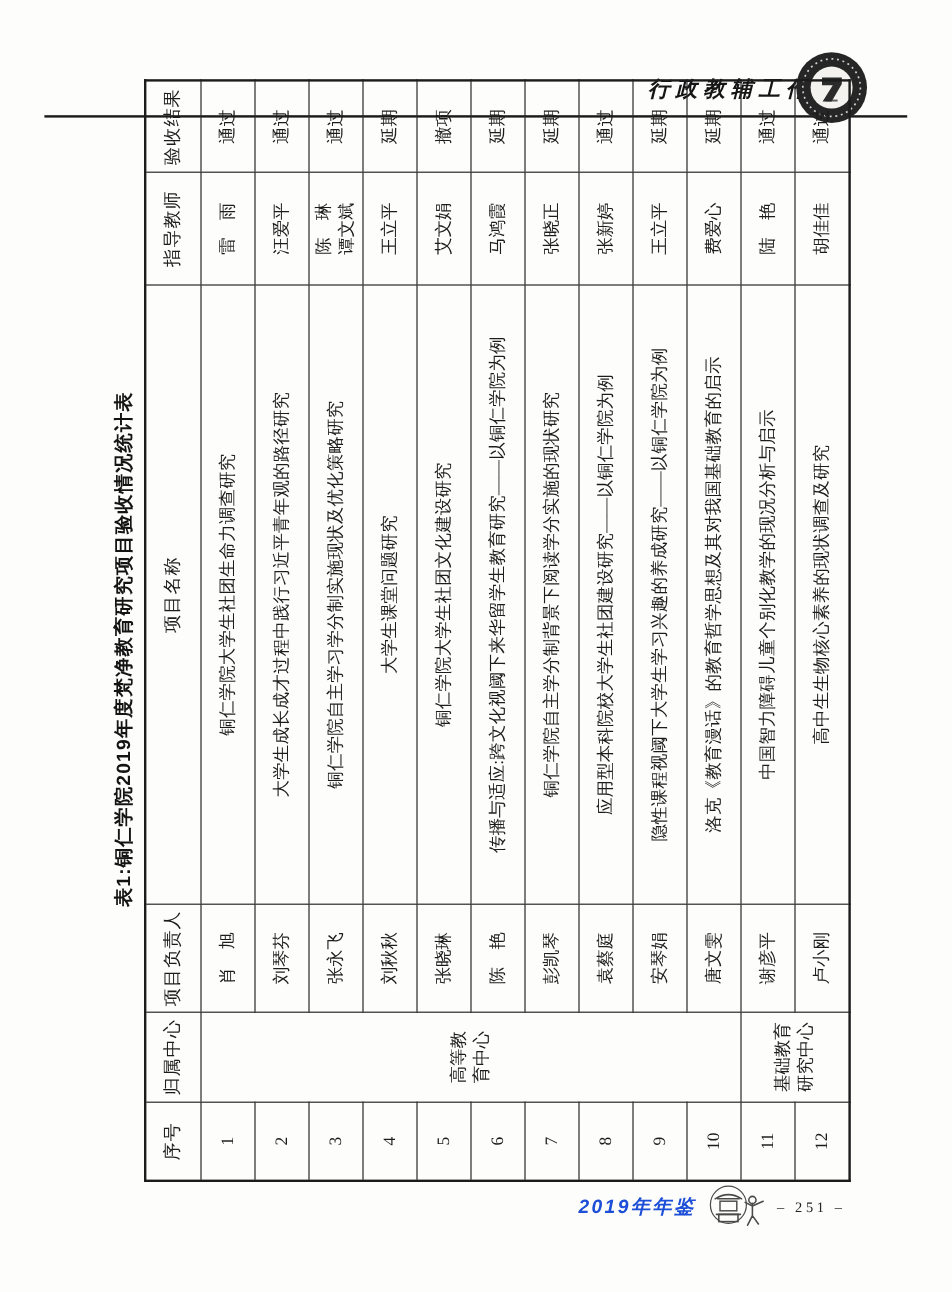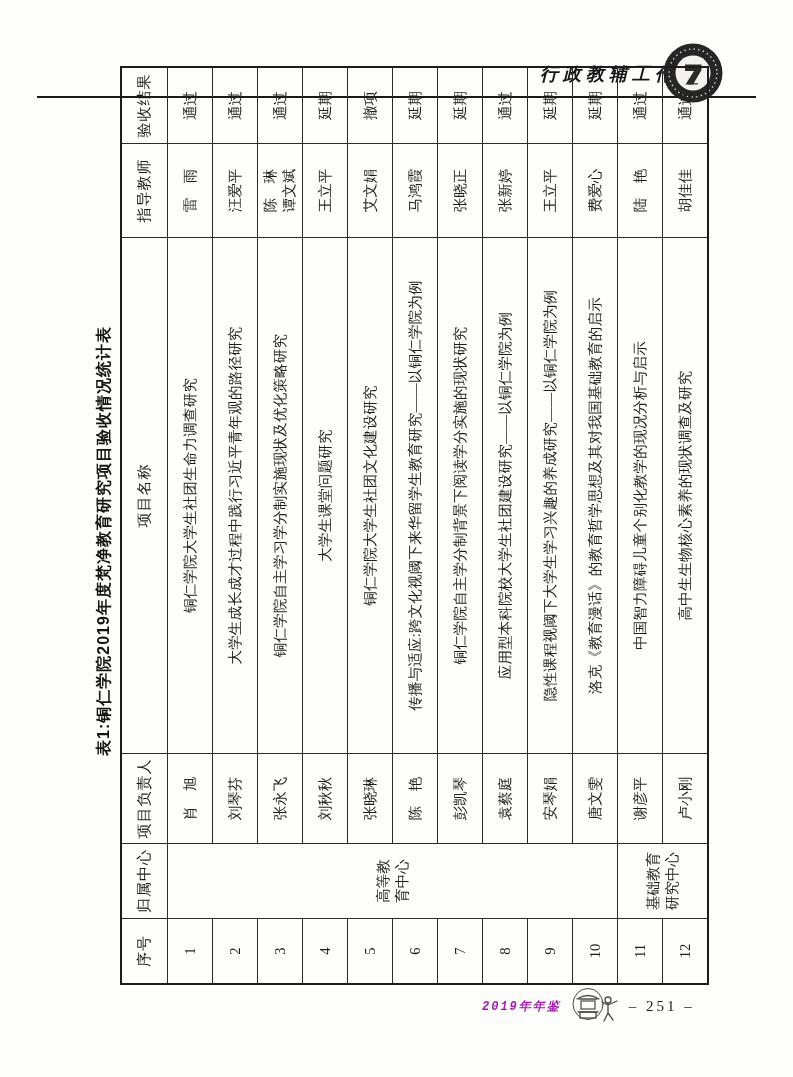--- a/index.html
+++ b/index.html
@@ -54,27 +54,27 @@
   table.report th{font-weight:normal;font-size:15px;height:43px;letter-spacing:1px;}
   table.report td{height:42px;}
   td.cell-project{text-align:left;padding-left:7px;letter-spacing:0.2px;}
   td.cell-center,td.cell-advisor{white-space:pre-line;line-height:1.45;}
   
   .page-footer{
     position:absolute;left:482px;top:986px;height:40px;
     display:flex;align-items:center;gap:9px;
   }
   .yearbook-label{
-    font-family:Liberation Mono, monospace;
+    font-family:Liberation Sans, sans-serif;
     font-weight:bold;font-style:italic;
-    font-size:12px;letter-spacing:2px;color:#a21caf;white-space:nowrap;
+    font-size:16px;letter-spacing:2px;color:#1d4ed8;white-space:nowrap;
   }
   .page-number{
     font-family:"Liberation Serif", serif;
-    font-size:15px;letter-spacing:3px;color:#222;white-space:nowrap;
+    font-size:12px;letter-spacing:3px;color:#222;white-space:nowrap;
   }
   .stamp{width:50px;height:40px;}
 </style>
 </head>
 <body>
 
 <div class="top-rule"></div>
 <div class="section-label">行政教辅工作</div>
 
 <div class="seal">

